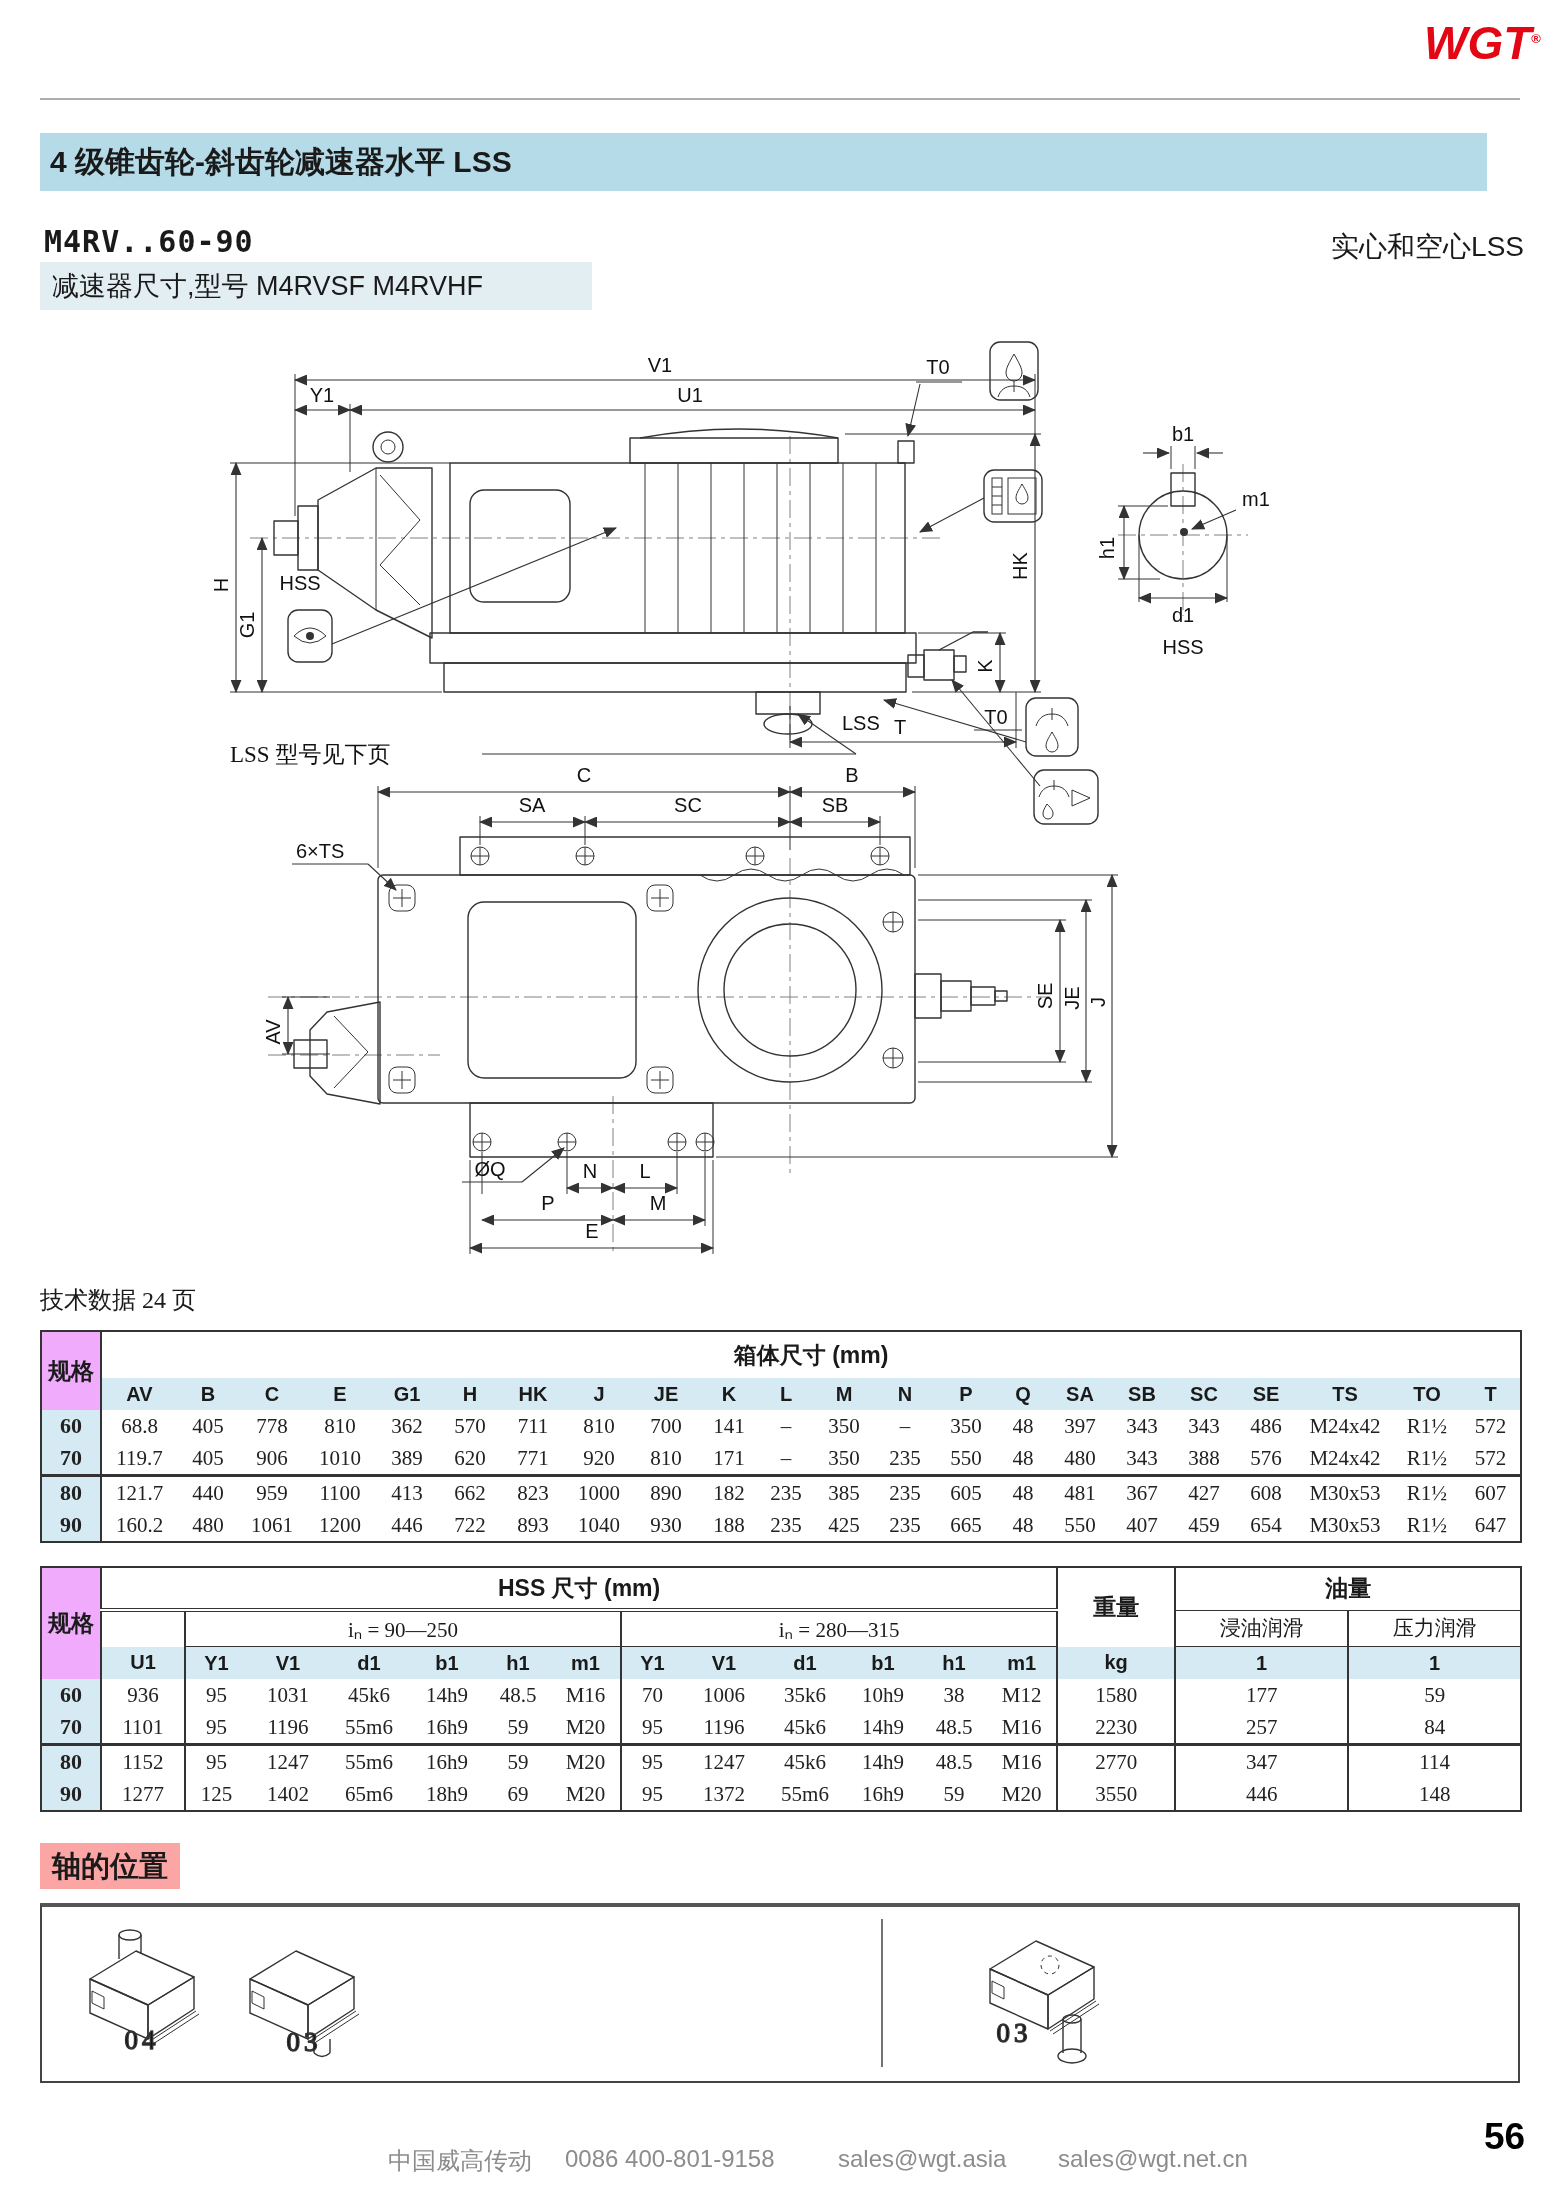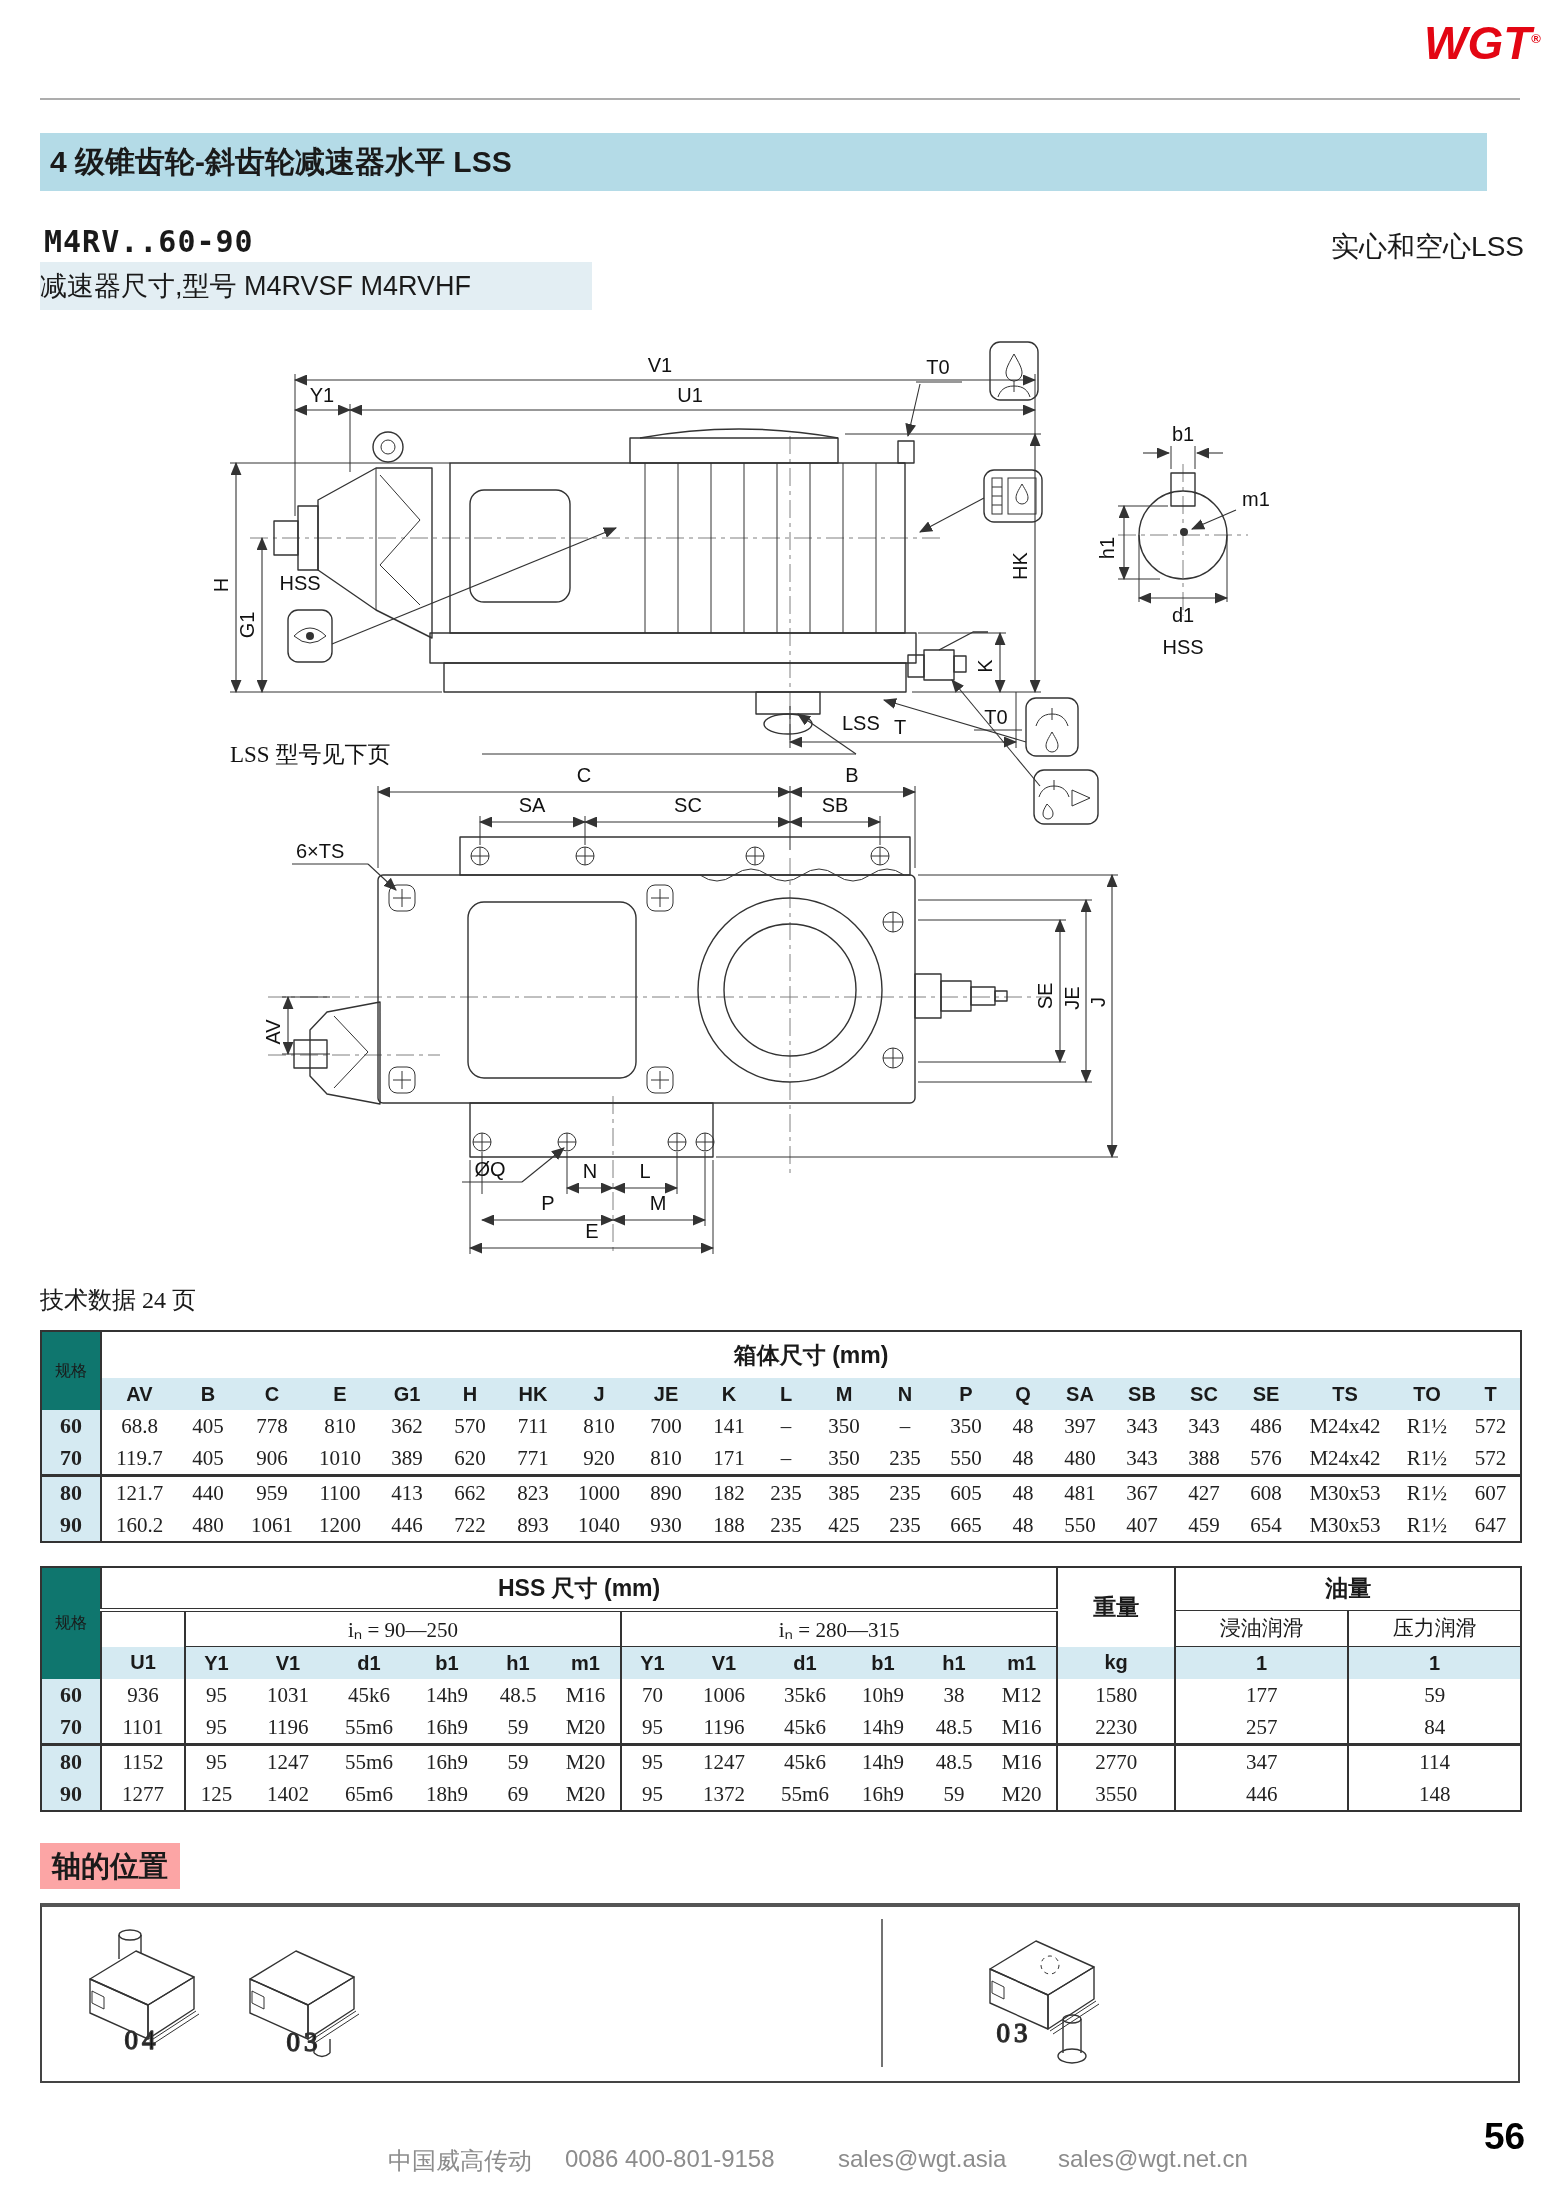--- a/index.html
+++ b/index.html
@@ -8,37 +8,37 @@
   .abs{position:absolute;}
   .logo{left:1424px;top:20px;font-weight:900;font-style:italic;font-size:46px;
         color:#e30613;letter-spacing:0px;line-height:1;}
   .logo sup{font-size:13px;font-style:normal;vertical-align:super;}
   .rule{left:40px;top:98px;width:1480px;height:2px;background:#adadad;}
   .titlebar{left:40px;top:133px;width:1447px;height:58px;background:#b4dbe7;
             font-size:30px;font-weight:600;line-height:58px;padding-left:10px;box-sizing:border-box;}
   .model{left:44px;top:224px;font-family:"DejaVu Sans Mono",monospace;font-size:30px;font-weight:600;letter-spacing:1px;}
   .shaftnote{top:228px;right:40px;font-size:28px;}
   .dimtitle{left:40px;top:262px;width:552px;height:48px;background:#e3eef3;font-size:27px;
-            line-height:48px;padding-left:0;box-sizing:border-box;}
+            line-height:48px;padding-left:12px;box-sizing:border-box;}
   .technote{left:40px;top:1284px;width:1450px;text-align:left;
             font-family:"Liberation Serif",serif;font-size:24px;}
   .axistitle{left:40px;top:1843px;height:46px;line-height:46px;background:#fca5a5;
              font-size:29px;font-weight:600;padding:0 12px;}
   .axisbox{left:40px;top:1903px;width:1480px;height:180px;border:2px solid #444;
            border-top:4px solid #555;box-sizing:border-box;}
   .footer-item{top:2130px;font-size:24px;color:#8c8c8c;margin-top:15px;}
   .pagenum{left:1484px;top:2116px;font-size:37px;font-weight:700;color:#000;}
   table{position:absolute;border-collapse:collapse;table-layout:fixed;background:#fff;}
   .t1{left:40px;top:1330px;width:1480px;border:2px solid #333;}
   .t2{left:40px;top:1566px;width:1480px;border:2px solid #333;}
   th,td{text-align:center;vertical-align:middle;padding:0;font-weight:normal;overflow:hidden;white-space:nowrap;}
   .cjk{font-size:23px;font-weight:600;font-family:"Liberation Sans",sans-serif;}
   .colh{font-size:20px;font-weight:600;}
   td{font-family:"Liberation Serif",serif;font-size:21px;color:#222;}
-  th.specCell{background:#0f766e;border-right:2px solid #333;font-size:16px;font-weight:400;}
+  th.specCell{background:#f0abfc;border-right:2px solid #333;font-size:23px;font-weight:700;}
   td.specCell,th.specNum{background:#d5eaf2;border-right:2px solid #333;
      font-family:"Liberation Serif",serif;font-size:22px;font-weight:600;}
   .t1 tr.title th{height:46px;}
   .t1 tr.cols th{height:32px;background:#d5eaf2;}
   .t1 td{height:32px;}
   .t1 tr.r80 td,.t1 tr.r80 th{border-top:3px solid #333;}
   .t2 tr.h1 th{height:40px;}
   .t2 tr.h2 th{height:34px;font-size:21px;font-family:"Liberation Serif",serif;font-weight:normal;}
   .t2 tr.h3 th{height:32px;background:#d5eaf2;}
   .t2 td{height:32px;}

